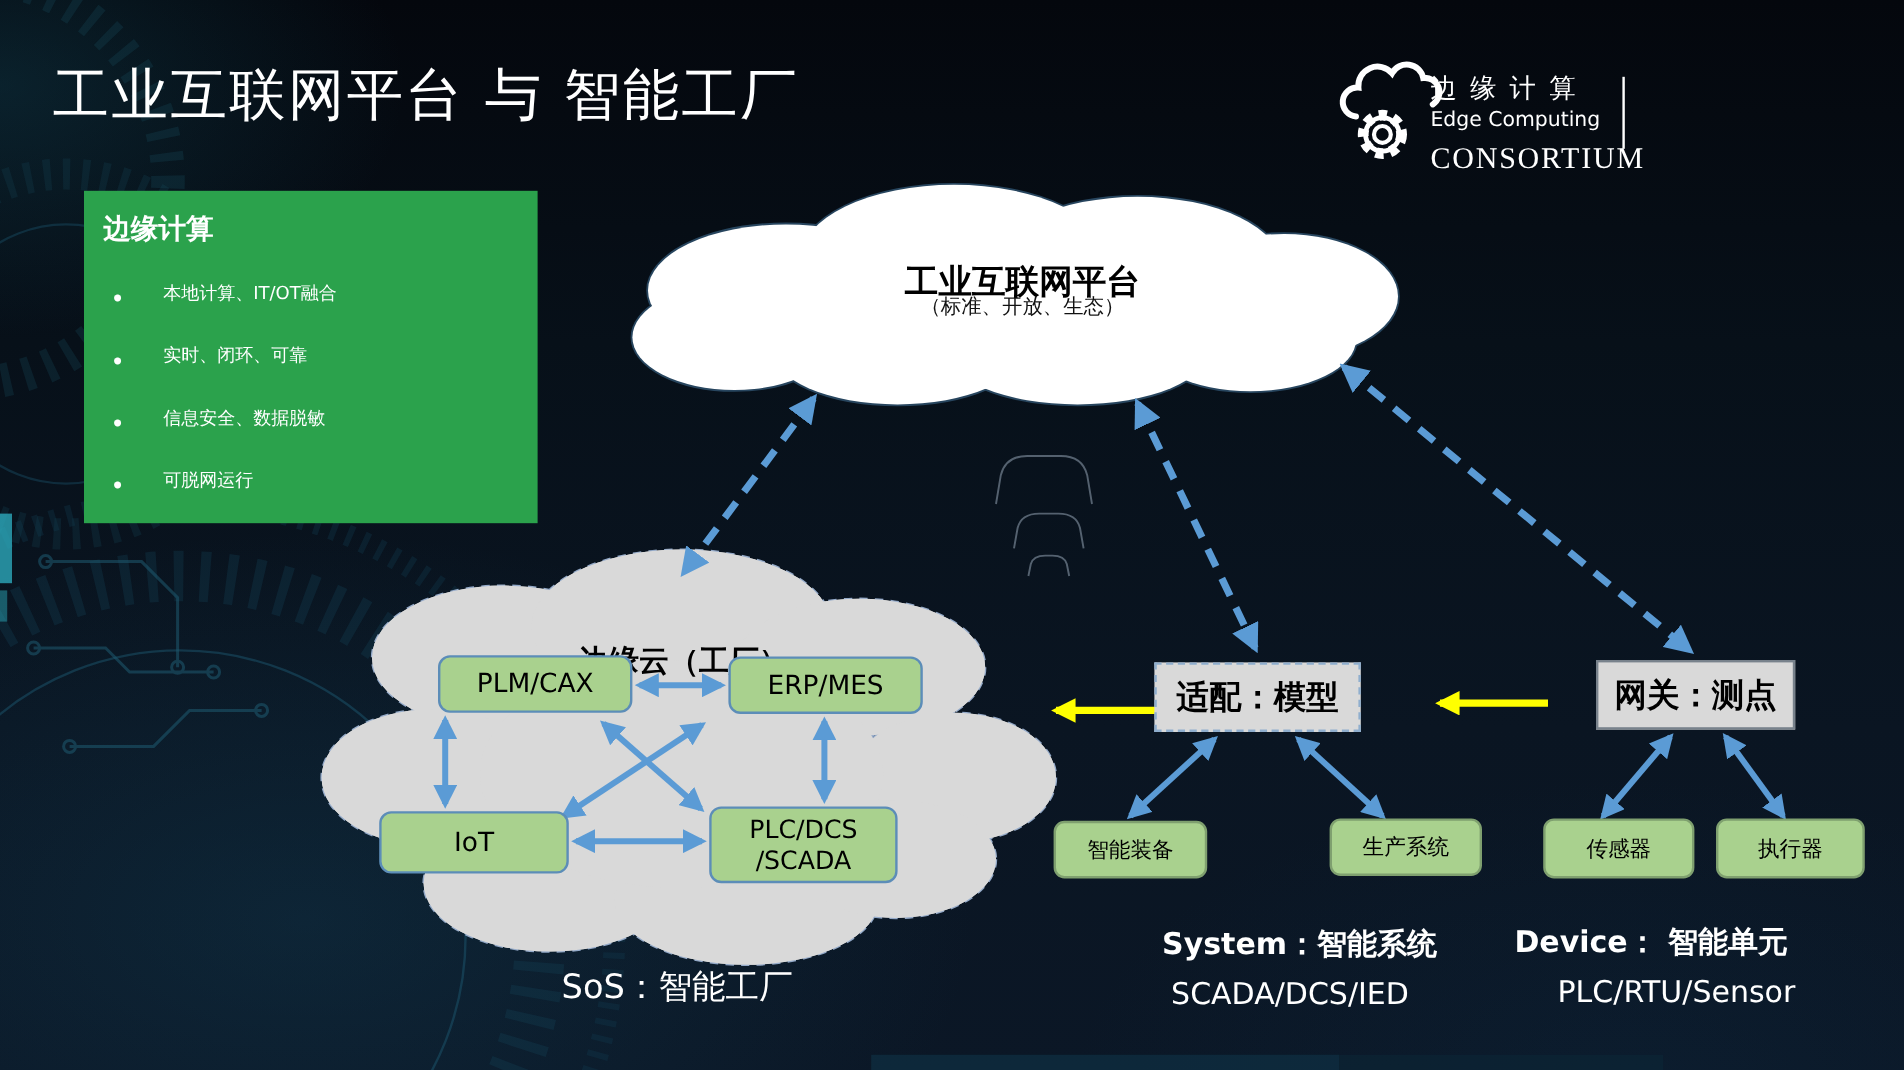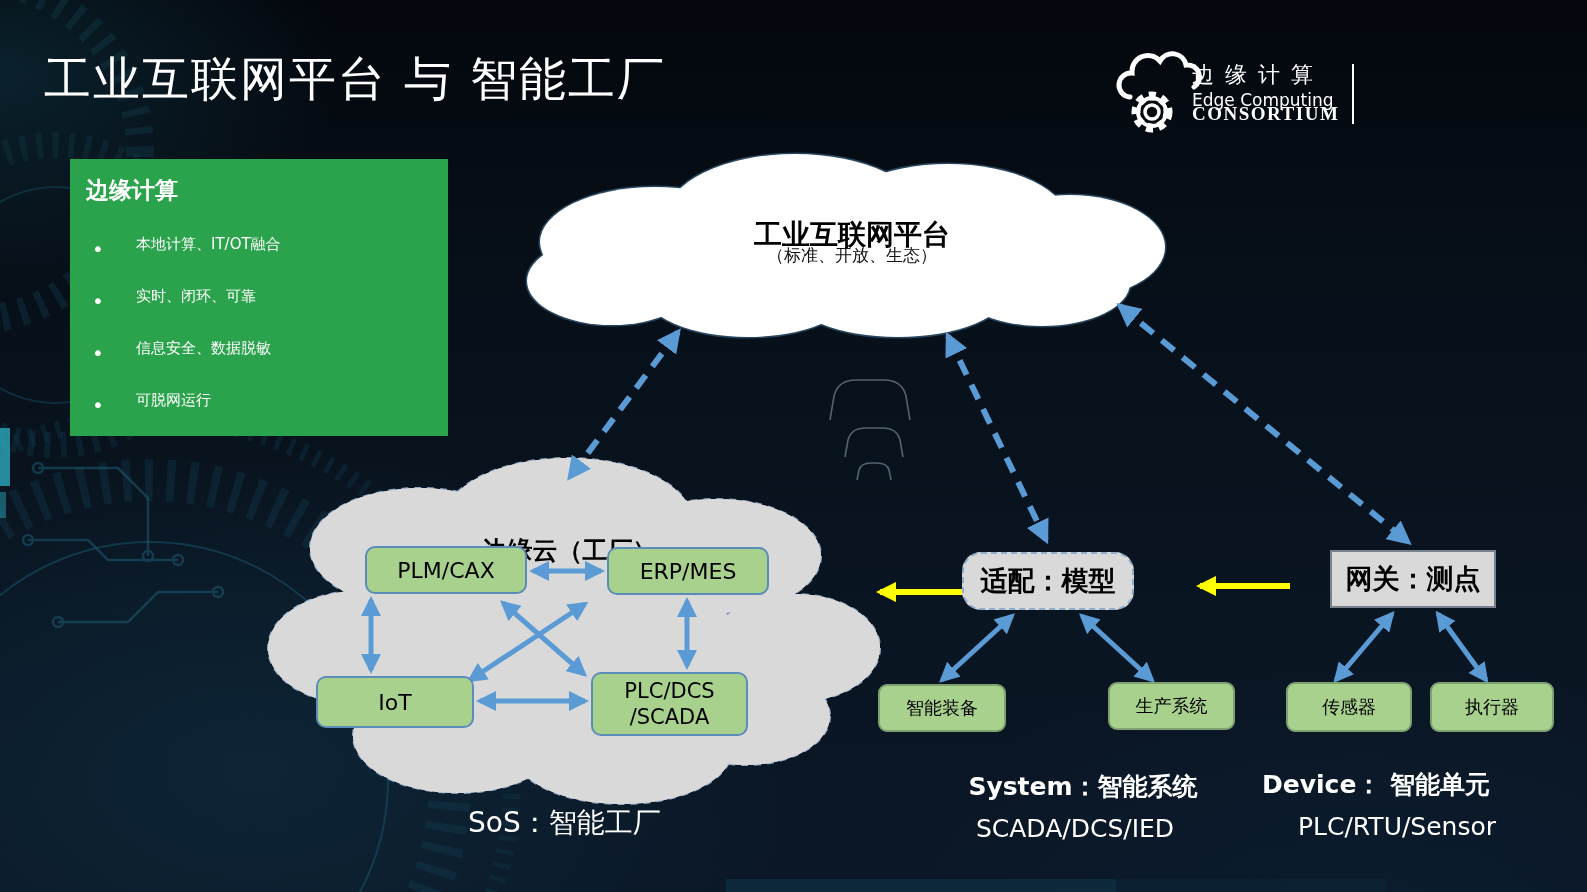--- a/index.html
+++ b/index.html
@@ -14,21 +14,21 @@
   }
   svg.layer{position:absolute;left:0;top:0;pointer-events:none;}
   .abs{position:absolute;}
   .page-title{
     left:44px;top:48px;color:#fff;font-size:47px;font-weight:400;letter-spacing:2px;white-space:nowrap;
   }
   
   .logo-text{color:#fff;line-height:1;}
   .logo-cn{left:1192px;top:64px;font-size:22px;letter-spacing:11px;font-weight:400;}
   .logo-en1{left:1192px;top:92px;font-size:17px;font-weight:400;}
-  .logo-en2{left:1192px;top:104px;font-size:19px;font-weight:700;letter-spacing:1.5px;
+  .logo-en2{left:1192px;top:120px;font-size:25px;font-weight:400;letter-spacing:1.5px;
             font-family:"Liberation Serif","DejaVu Serif",serif;}
   .logo-divider{left:1352px;top:64px;width:2px;height:60px;background:#fff;}
   
   .edge-panel{left:70px;top:159px;width:378px;height:277px;background:#2BA24C;color:#fff;}
   .edge-panel .ttl{position:absolute;left:16px;top:16px;font-size:23px;font-weight:700;}
   .edge-panel .row{position:absolute;left:0;width:100%;height:32px;}
   .edge-panel .dot{position:absolute;left:22px;top:2px;font-size:20px;}
   .edge-panel .btxt{position:absolute;left:66px;top:0;font-size:15px;white-space:nowrap;}
   
   .cloud-title{left:622px;top:216px;width:460px;text-align:center;color:#000;font-size:28px;font-weight:700;}
@@ -210,21 +210,21 @@
   <div class="abs cloud-sub">（标准、开放、生态）</div>
 
   <div class="abs edgecloud-title">边缘云（工厂）</div>
   <div class="abs node" style="left:365px;top:546px;width:162px;height:48px;">PLM/CAX</div>
   <div class="abs node" style="left:607px;top:547px;width:162px;height:48px;">ERP/MES</div>
   <div class="abs node" style="left:316px;top:676px;width:158px;height:52px;">IoT</div>
   <div class="abs node pre" style="left:591px;top:672px;width:157px;height:64px;">PLC/DCS
 /SCADA</div>
   <div class="abs cap-sos">SoS：智能工厂</div>
 
-  <div class="abs panel-box dashed" style="left:962px;top:552px;width:172px;height:58px;border-radius:19px;">适配：模型</div>
+  <div class="abs panel-box dashed" style="left:962px;top:552px;width:172px;height:58px;">适配：模型</div>
   <div class="abs node small" style="left:878px;top:684px;width:128px;height:48px;">智能装备</div>
   <div class="abs node small" style="left:1108px;top:682px;width:127px;height:48px;">生产系统</div>
   <div class="abs cap-b" style="left:950px;top:770px;width:266px;">System：智能系统</div>
   <div class="abs cap-r" style="left:950px;top:814px;width:250px;">SCADA/DCS/IED</div>
 
   <div class="abs panel-box solid" style="left:1330px;top:550px;width:166px;height:58px;">网关：测点</div>
   <div class="abs node small" style="left:1286px;top:682px;width:126px;height:50px;">传感器</div>
   <div class="abs node small" style="left:1430px;top:682px;width:124px;height:50px;">执行器</div>
   <div class="abs cap-b" style="left:1262px;top:768px;width:220px;">Device： 智能单元</div>
   <div class="abs cap-r" style="left:1277px;top:812px;width:240px;">PLC/RTU/Sensor</div>

